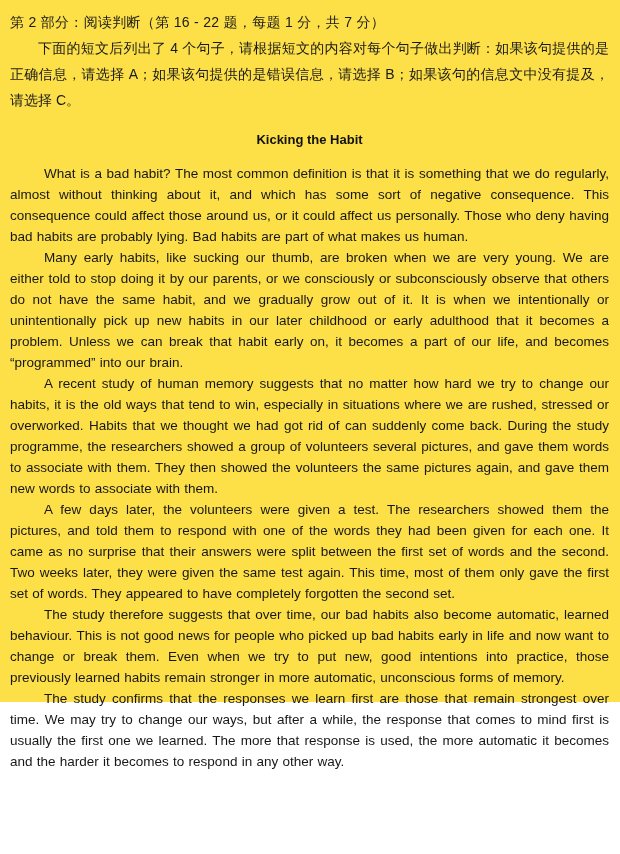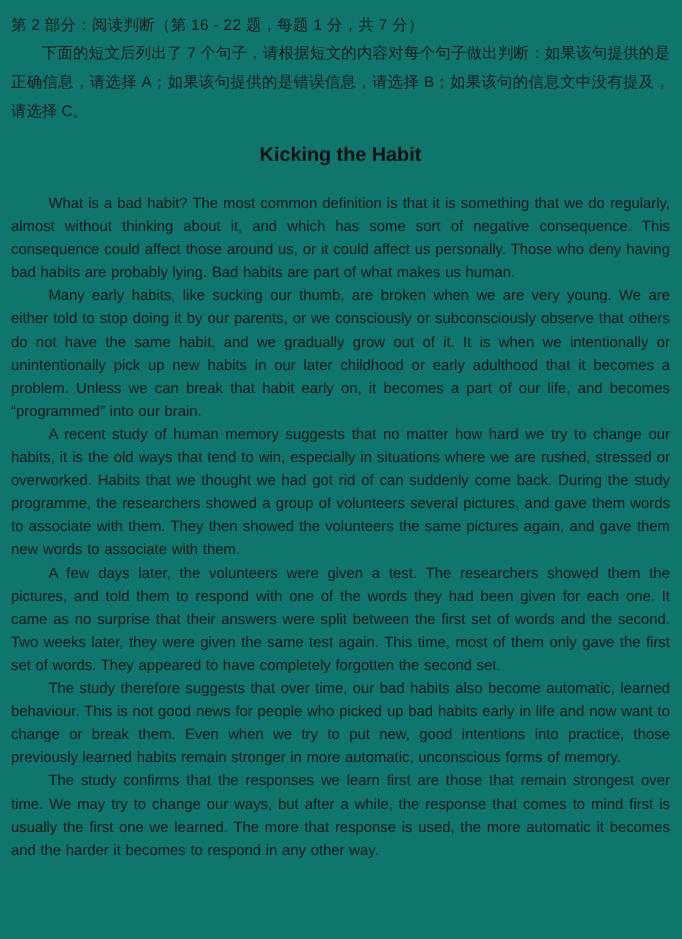--- a/index.html
+++ b/index.html
@@ -3,69 +3,69 @@
 <meta charset="utf-8">
 <style>
   html, body { margin: 0; padding: 0; }
   body {
     width: 620px; height: 854px;
     background: #ffffff;
     overflow: hidden;
   }
   .page {
     box-sizing: border-box;
-    width: 620px; height: 854px;
-    background: #0f766e;
+    width: 620px; height: 702px;
+    background: #fde047;
     color: #1b1b1b;
     font-family: "Liberation Sans", "DejaVu Sans", sans-serif;
     padding: 9px 11px 0 10px;
   }
   .cn-block p {
     margin: 0;
     font-size: 14px;
     line-height: 26px;
     text-align: justify;
     color: #1a1a1a;
   }
   .section-heading {
     text-indent: 0;
     letter-spacing: 0.3px;
   }
   .instructions {
     text-indent: 2em;
   }
   .passage-title {
     margin: 17px 0 0 0;
-    font-size: 18px;
+    font-size: 13px;
     font-weight: bold;
     text-align: center;
     line-height: 20px;
     color: #111;
   }
   .passage {
-    margin-top: 24px;
+    margin-top: 13px;
   }
   .passage p {
     margin: 0;
     font-size: 13.5px;
     line-height: 21px;
     text-align: justify;
     text-indent: 34px;
     color: #171717;
     word-spacing: 0.5px;
   }
 </style>
 </head>
 <body>
 
 <div class="page">
 
   <div class="cn-block">
     <p class="section-heading">第 2 部分：阅读判断（第 16 - 22 题，每题 1 分，共 7 分）</p>
-    <p class="instructions">下面的短文后列出了 7 个句子，请根据短文的内容对每个句子做出判断：如果该句提供的是正确信息，请选择 A；如果该句提供的是错误信息，请选择 B；如果该句的信息文中没有提及，请选择 C。</p>
+    <p class="instructions">下面的短文后列出了 4 个句子，请根据短文的内容对每个句子做出判断：如果该句提供的是正确信息，请选择 A；如果该句提供的是错误信息，请选择 B；如果该句的信息文中没有提及，请选择 C。</p>
   </div>
 
   <h1 class="passage-title">Kicking the Habit</h1>
 
   <div class="passage">
     <p>What is a bad habit? The most common definition is that it is something that we do regularly, almost without thinking about it, and which has some sort of negative consequence. This consequence could affect those around us, or it could affect us personally. Those who deny having bad habits are probably lying. Bad habits are part of what makes us human.</p>
     <p>Many early habits, like sucking our thumb, are broken when we are very young. We are either told to stop doing it by our parents, or we consciously or subconsciously observe that others do not have the same habit, and we gradually grow out of it. It is when we intentionally or unintentionally pick up new habits in our later childhood or early adulthood that it becomes a problem. Unless we can break that habit early on, it becomes a part of our life, and becomes “programmed” into our brain.</p>
     <p>A recent study of human memory suggests that no matter how hard we try to change our habits, it is the old ways that tend to win, especially in situations where we are rushed, stressed or overworked. Habits that we thought we had got rid of can suddenly come back. During the study programme, the researchers showed a group of volunteers several pictures, and gave them words to associate with them. They then showed the volunteers the same pictures again, and gave them new words to associate with them.</p>
     <p>A few days later, the volunteers were given a test. The researchers showed them the pictures, and told them to respond with one of the words they had been given for each one. It came as no surprise that their answers were split between the first set of words and the second. Two weeks later, they were given the same test again. This time, most of them only gave the first set of words. They appeared to have completely forgotten the second set.</p>
     <p>The study therefore suggests that over time, our bad habits also become automatic, learned behaviour. This is not good news for people who picked up bad habits early in life and now want to change or break them. Even when we try to put new, good intentions into practice, those previously learned habits remain stronger in more automatic, unconscious forms of memory.</p>

